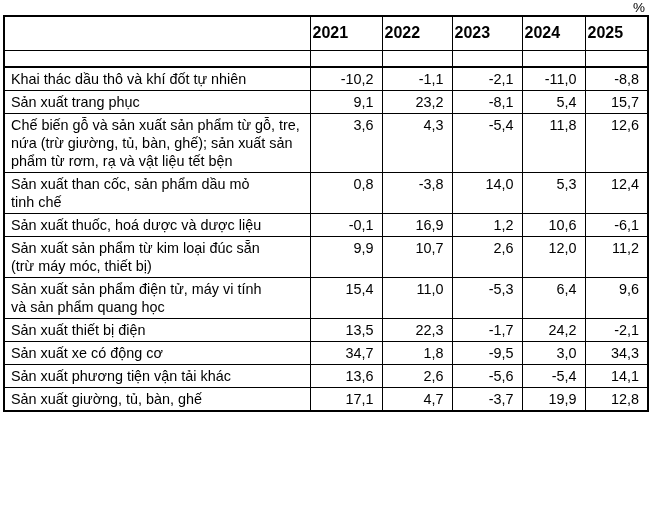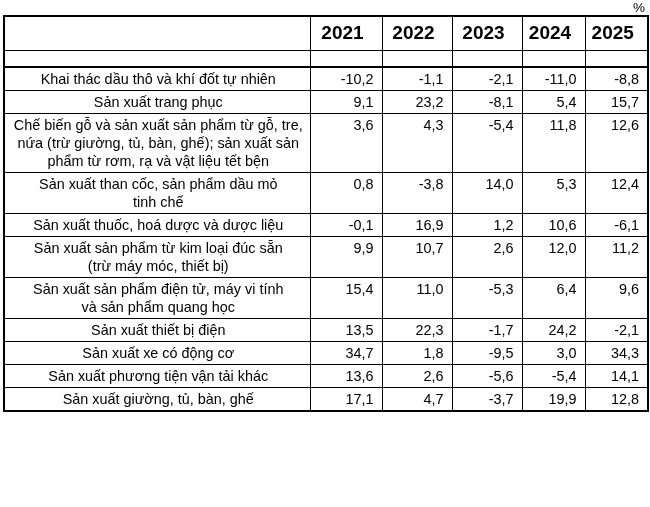--- a/index.html
+++ b/index.html
@@ -37,31 +37,31 @@
   col.c-y5 { width: 63px; }
   th, td {
     border: 1px solid #000000;
     font-size: 14.4px;
     line-height: 18px;
     vertical-align: top;
   }
   thead th {
     height: 34px;
     font-weight: bold;
-    font-size: 19px;
-    text-align: center;
+    font-size: 16px;
+    text-align: left;
     vertical-align: middle;
     padding: 2px 9px 2px 2px;
   }
   tr.spacer-row td {
     height: 17px;
     border-bottom-width: 2px;
   }
   td.label-cell {
-    text-align: center;
+    text-align: left;
     padding: 2px 4px 2px 6px;
     white-space: pre-line;
     margin-left: 20px;
   }
   td.num-cell {
     text-align: right;
     padding: 2px 8px 2px 2px;
   }
 </style>
 </head>

